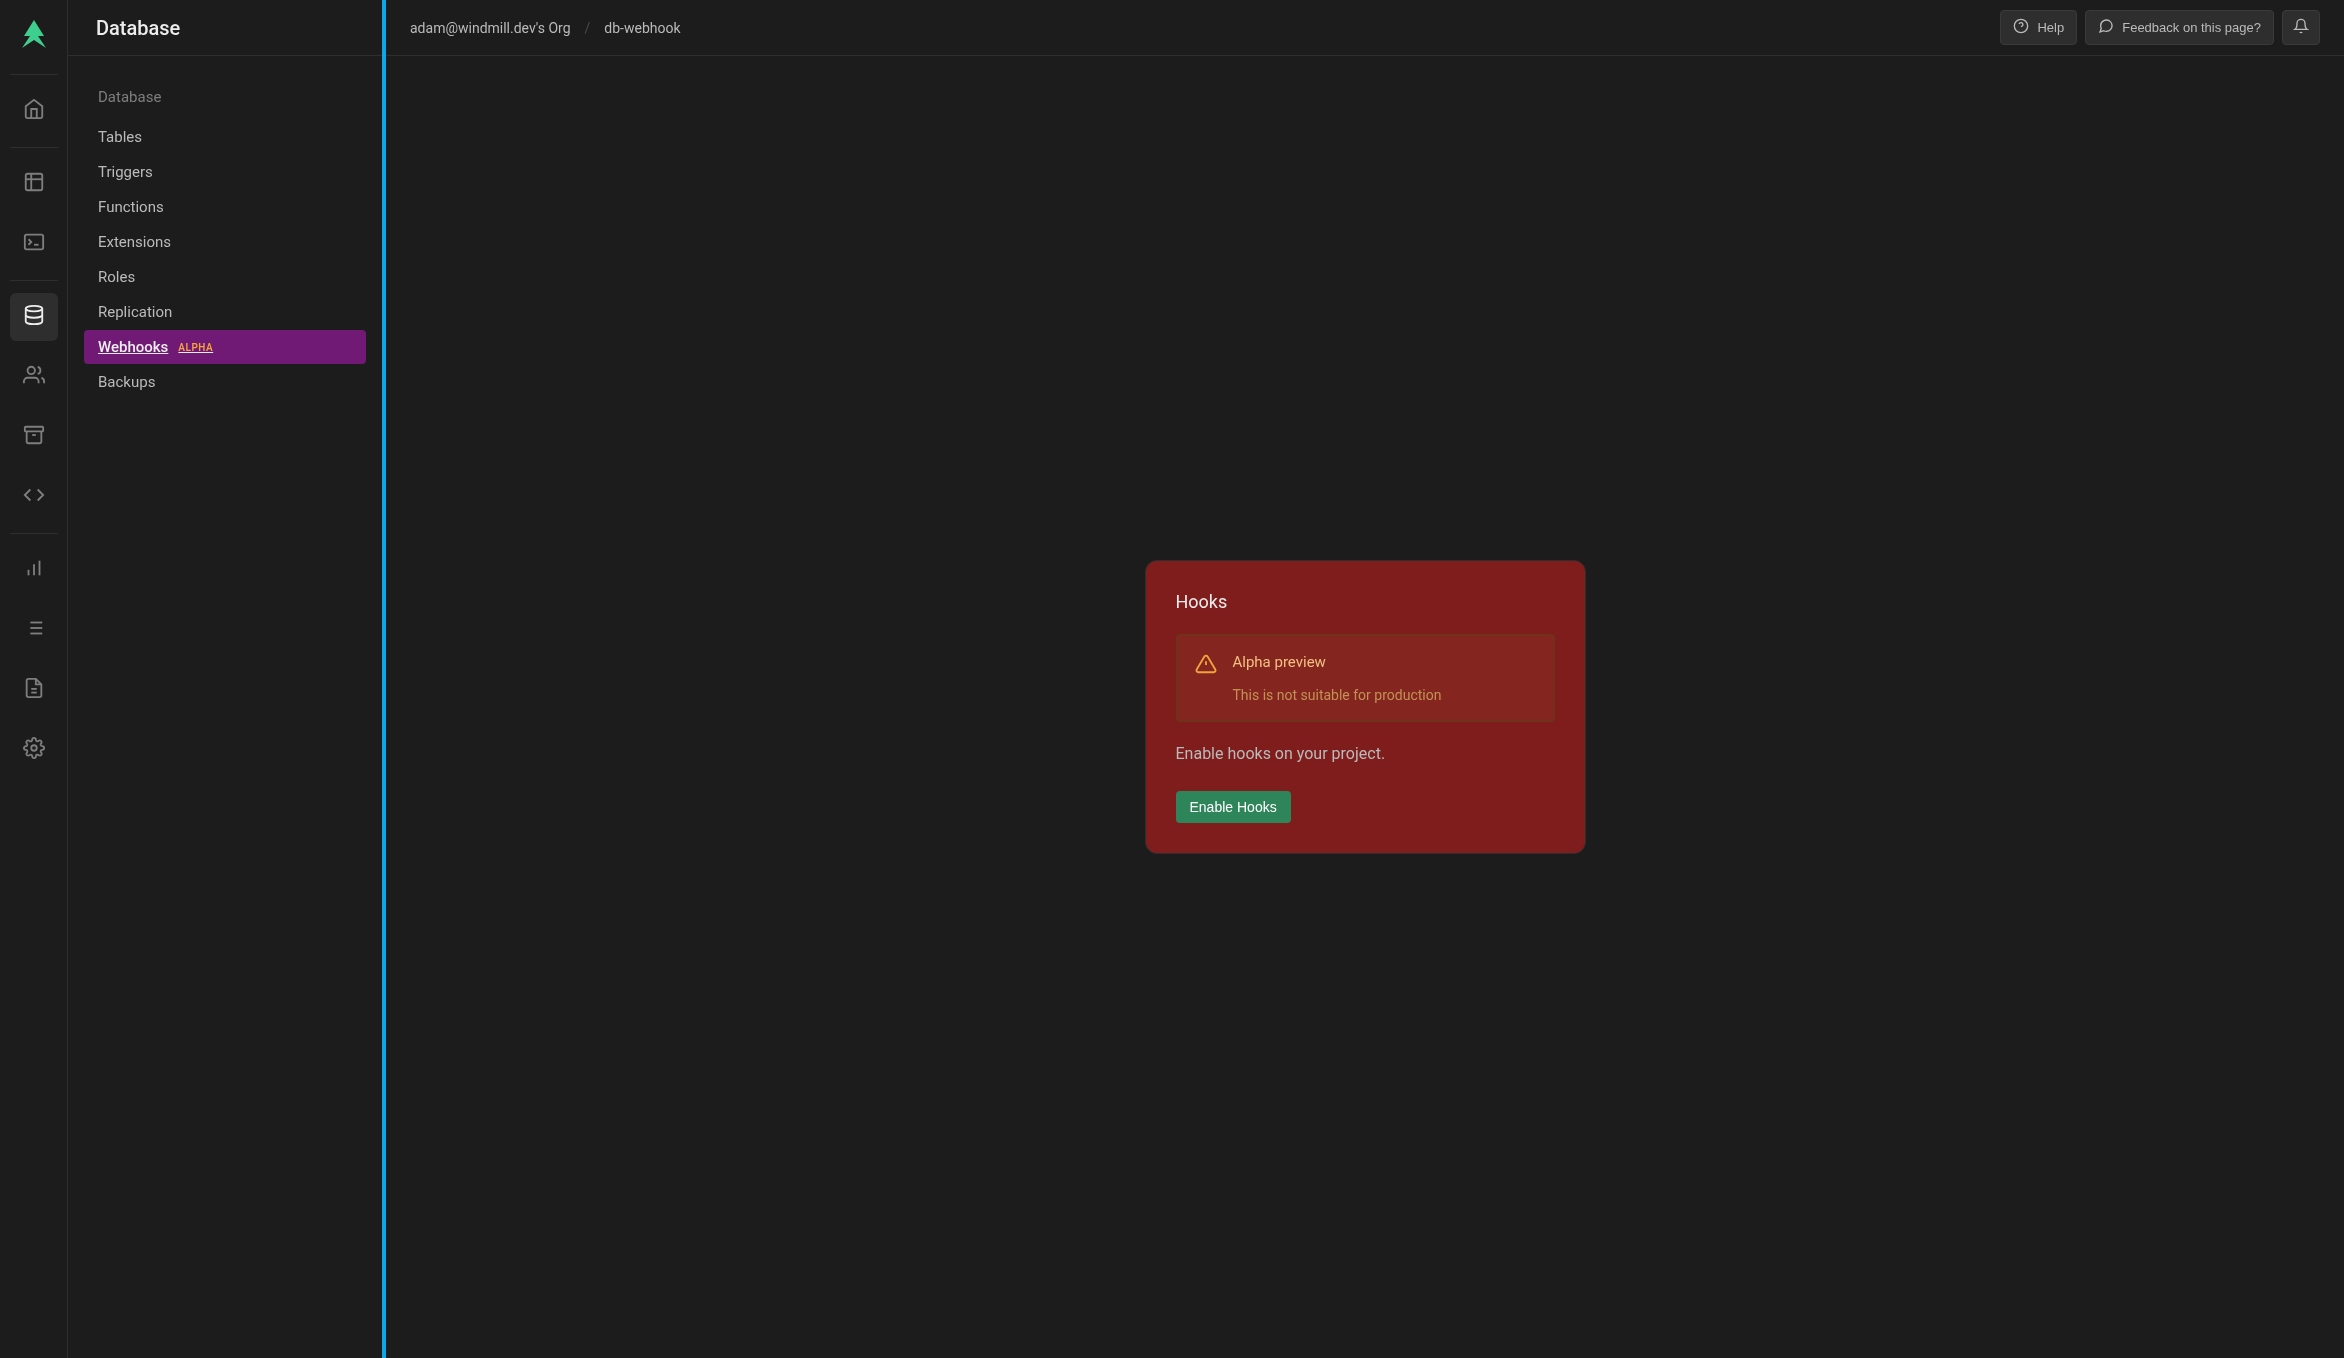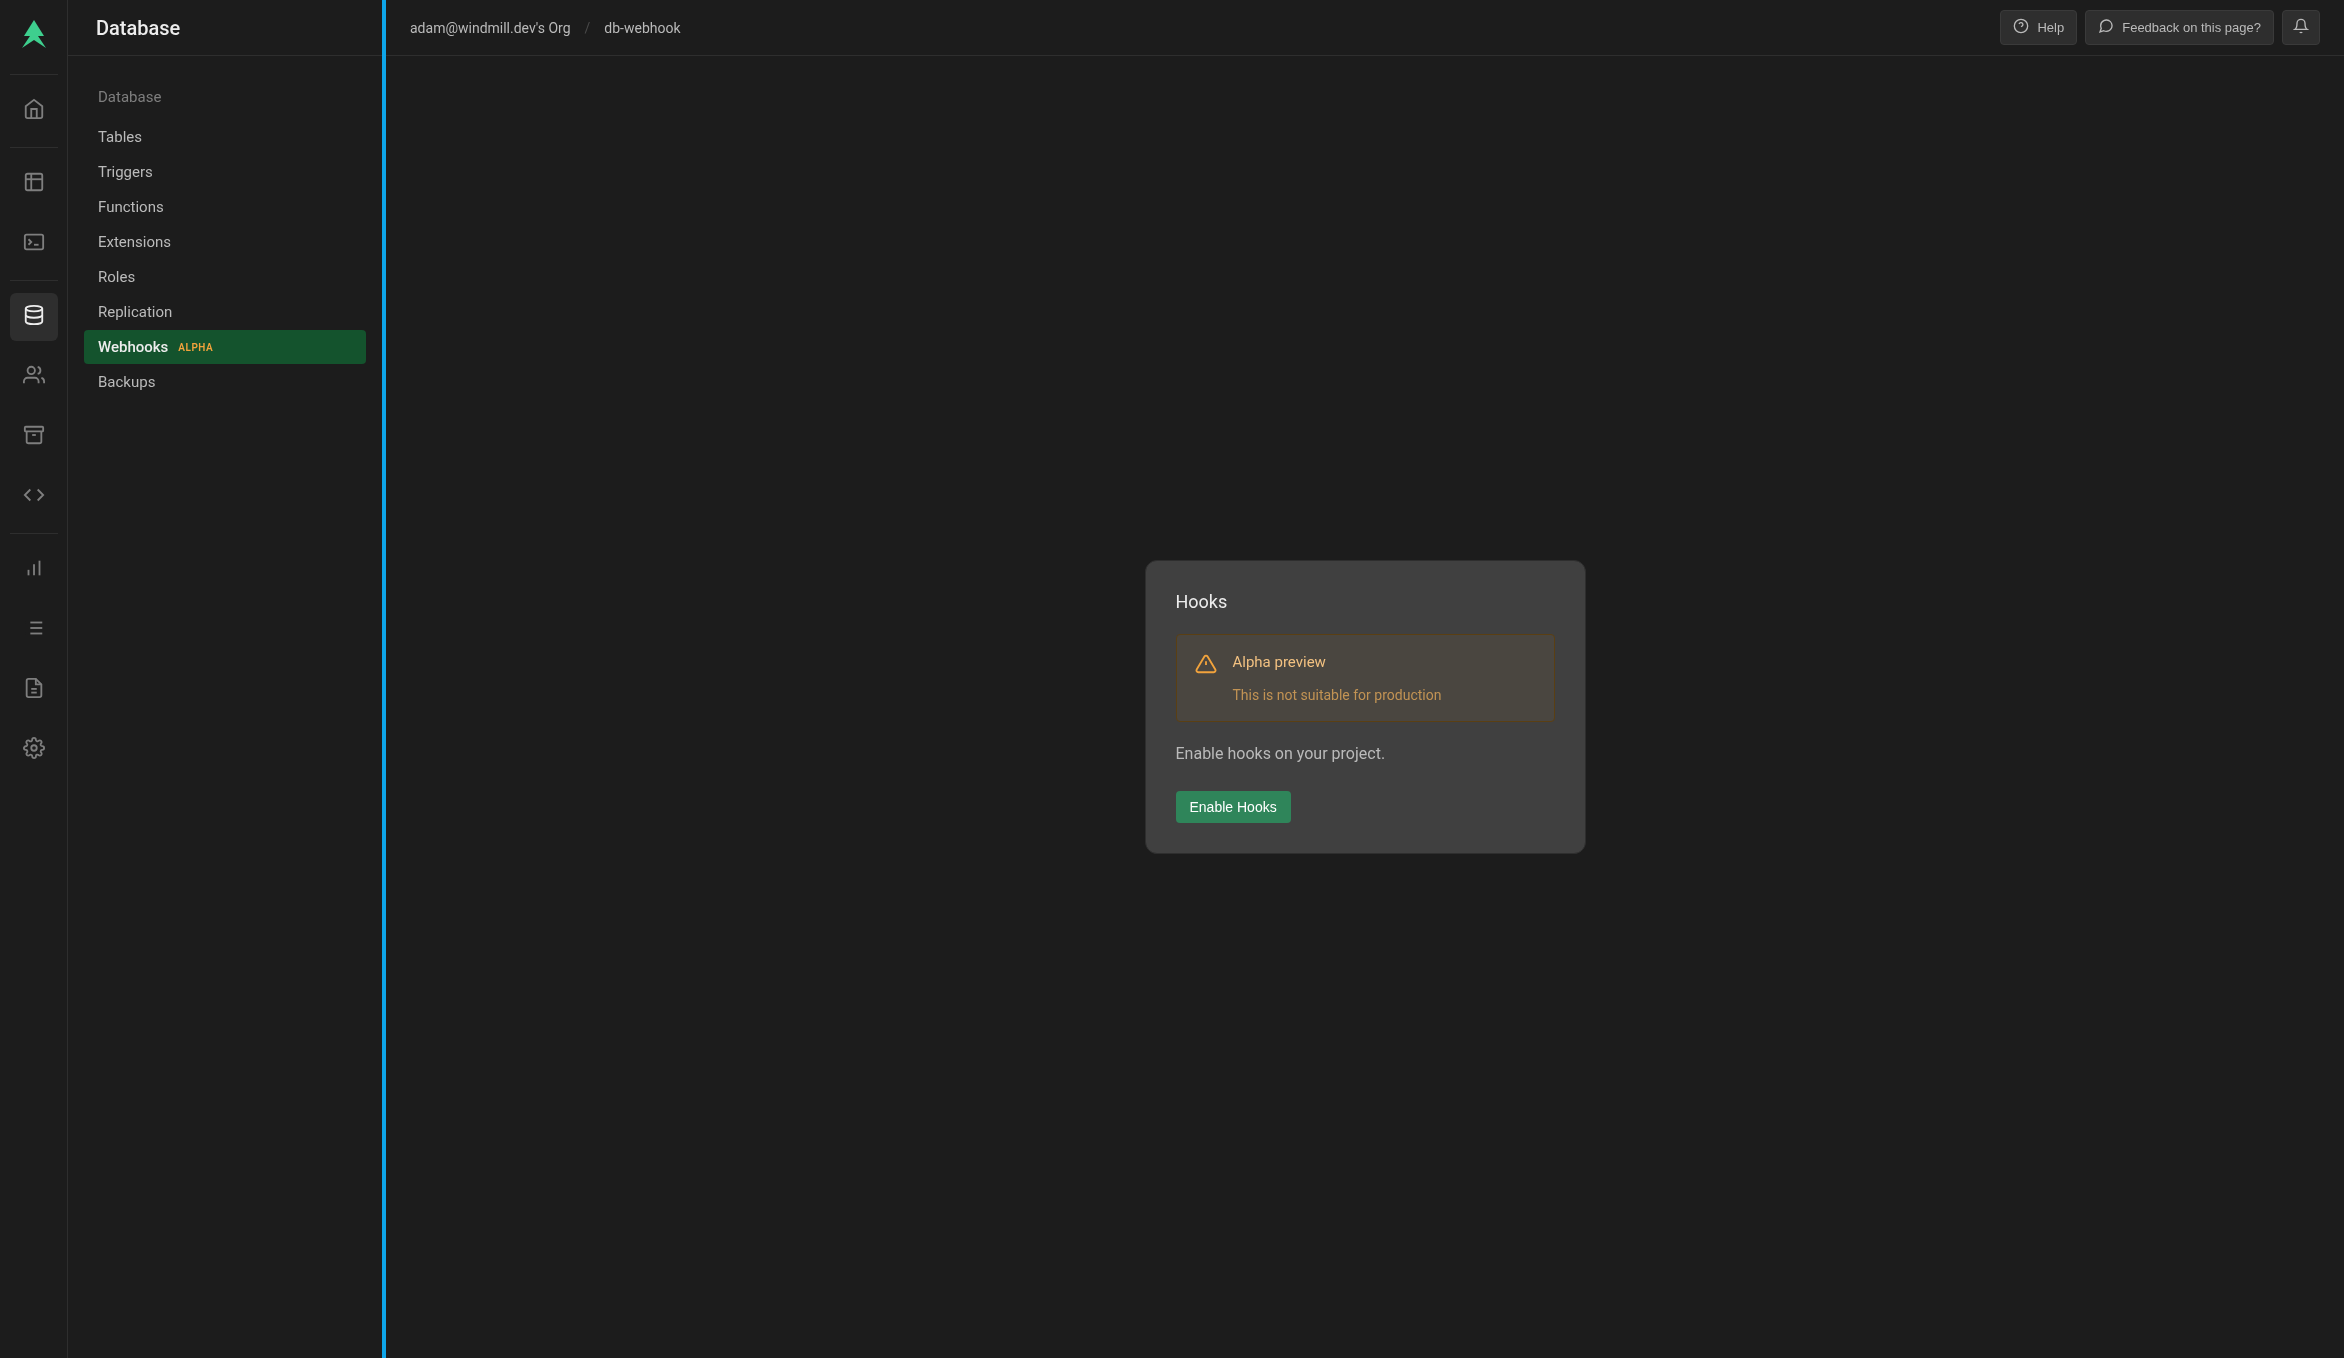--- a/index.html
+++ b/index.html
@@ -107,23 +107,24 @@
       align-items: center;
       padding: 8px 14px;
       border-radius: 4px;
       cursor: pointer;
       font-size: 15px;
       color: #bababa;
       margin-bottom: 1px;
     }
 
     .sidebar-nav-item.active {
-      background: #14532d;
+      background: #701a75;
       color: #ededed;
       font-weight: 500;
+      text-decoration: underline;
     }
 
     .badge-alpha {
       font-size: 10px;
       font-weight: 600;
       letter-spacing: 0.5px;
       color: #f2a33c;
       margin-left: 10px;
     }
 
@@ -188,21 +189,21 @@
     .content {
       flex: 1;
       display: flex;
       align-items: center;
       justify-content: center;
       padding: 40px;
     }
 
     .card {
       width: 441px;
-      background: #404040;
+      background: #7f1d1d;
       border: 1px solid #2e2e2e;
       border-radius: 12px;
       padding: 30px;
     }
 
     .card-title {
       font-size: 18px;
       font-weight: 400;
       color: #ededed;
       margin-bottom: 22px;

